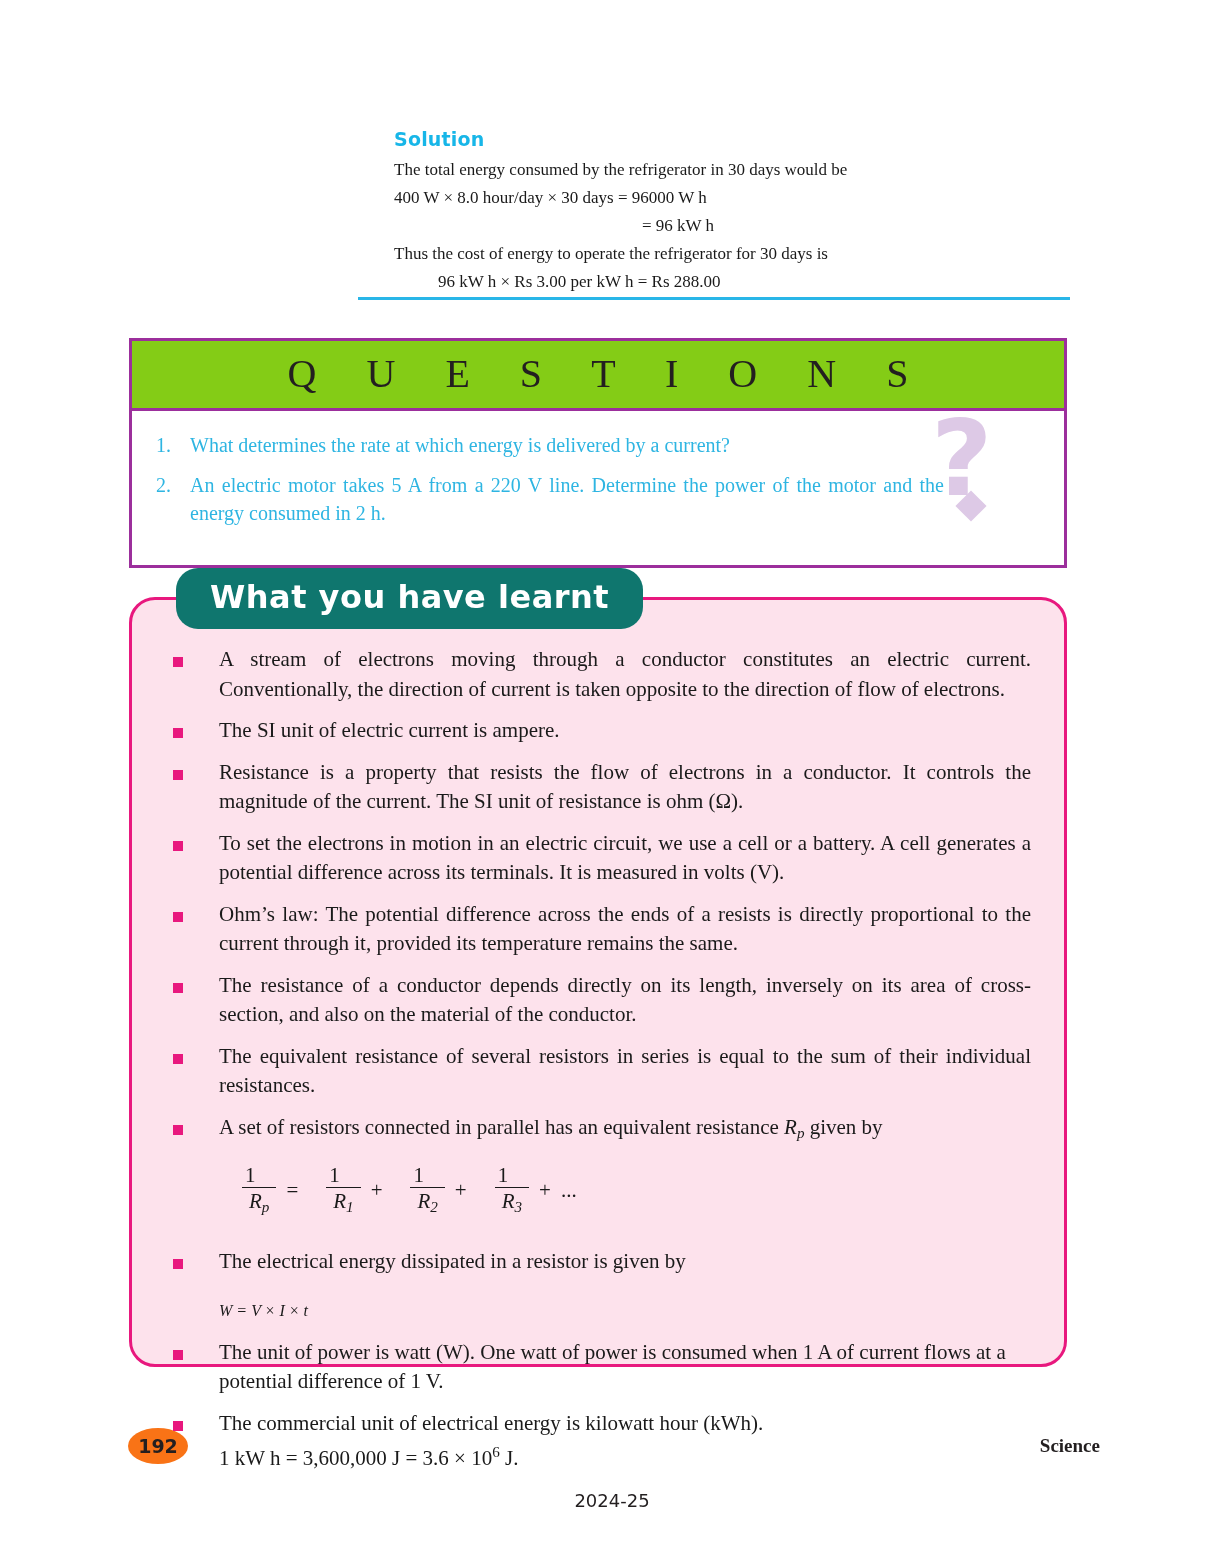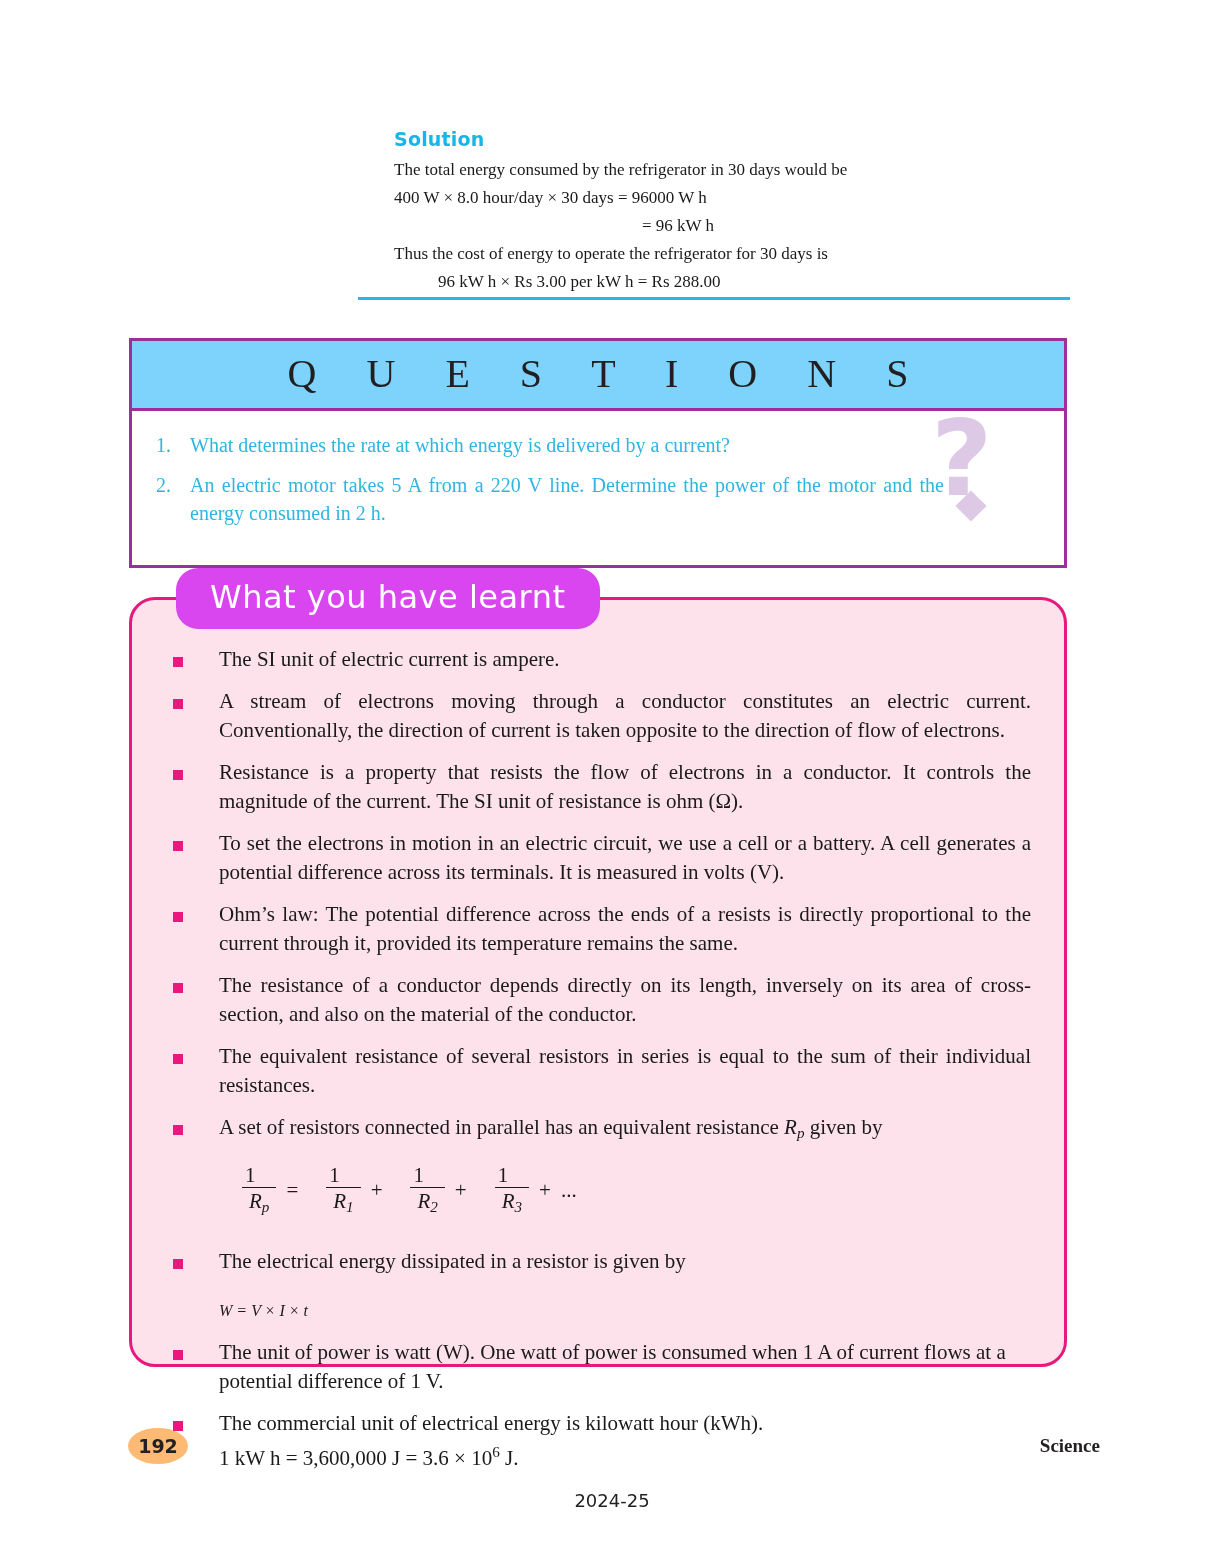--- a/index.html
+++ b/index.html
@@ -52,21 +52,21 @@
   .questions-box {
     position: absolute;
     left: 129px;
     top: 338px;
     width: 938px;
     border: 3px solid #9c2f9c;
     box-sizing: border-box;
     background: #ffffff;
   }
   .questions-header {
-    background: #7dd3fc;
+    background: #84cc16;
     border-bottom: 3px solid #9c2f9c;
     text-align: center;
     padding: 9px 0 11px 0;
   }
   .questions-header-title {
     font-family: "Liberation Serif", serif;
     font-size: 40px;
     letter-spacing: 20px;
     color: #231f20;
     padding-left: 20px;
@@ -115,26 +115,26 @@
     height: 770px;
     box-sizing: border-box;
     border: 3px solid #e8187e;
     border-radius: 26px;
     background: #fde2ec;
   }
   .learnt-banner {
     position: absolute;
     left: 176px;
     top: 568px;
-    background: #d946ef;
+    background: #0f766e;
     color: #ffffff;
     border-radius: 22px;
     padding: 10px 34px 13px 34px;
     font-family: "DejaVu Sans", sans-serif;
-    font-weight: normal;
+    font-weight: bold;
     font-size: 32px;
     letter-spacing: 0.5px;
     z-index: 5;
   }
 
   .learnt-list {
     position: absolute;
     left: 129px;
     top: 645px;
     width: 938px;
@@ -206,21 +206,21 @@
   }
 
   
   .page-badge {
     position: absolute;
     left: 128px;
     top: 1428px;
     width: 60px;
     height: 36px;
     border-radius: 50%;
-    background: #fdba74;
+    background: #f97316;
     display: flex;
     align-items: center;
     justify-content: center;
     font-family: "DejaVu Sans", sans-serif;
     font-weight: bold;
     font-size: 19px;
     color: #231f20;
   }
   .footer-subject {
     position: absolute;
@@ -280,28 +280,28 @@
 
 <div class="learnt-box"></div>
 <div class="learnt-banner">What you have learnt</div>
 
 <div class="learnt-list">
 
   <div class="l-item">
     <span class="l-bullet">
         <i></i>
       </span>
+    <span class="l-text">A stream of electrons moving through a conductor constitutes an electric current. Conventionally, the direction of current is taken opposite to the direction of flow of electrons.</span>
+  </div>
+
+  <div class="l-item">
+    <span class="l-bullet">
+        <i></i>
+      </span>
     <span class="l-text left">The SI unit of electric current is ampere.</span>
-  </div>
-
-  <div class="l-item">
-    <span class="l-bullet">
-        <i></i>
-      </span>
-    <span class="l-text">A stream of electrons moving through a conductor constitutes an electric current. Conventionally, the direction of current is taken opposite to the direction of flow of electrons.</span>
   </div>
 
   <div class="l-item">
     <span class="l-bullet">
         <i></i>
       </span>
     <span class="l-text">Resistance is a property that resists the flow of electrons in a conductor. It controls the magnitude of the current. The SI unit of resistance is ohm (Ω).</span>
   </div>
 
   <div class="l-item">

